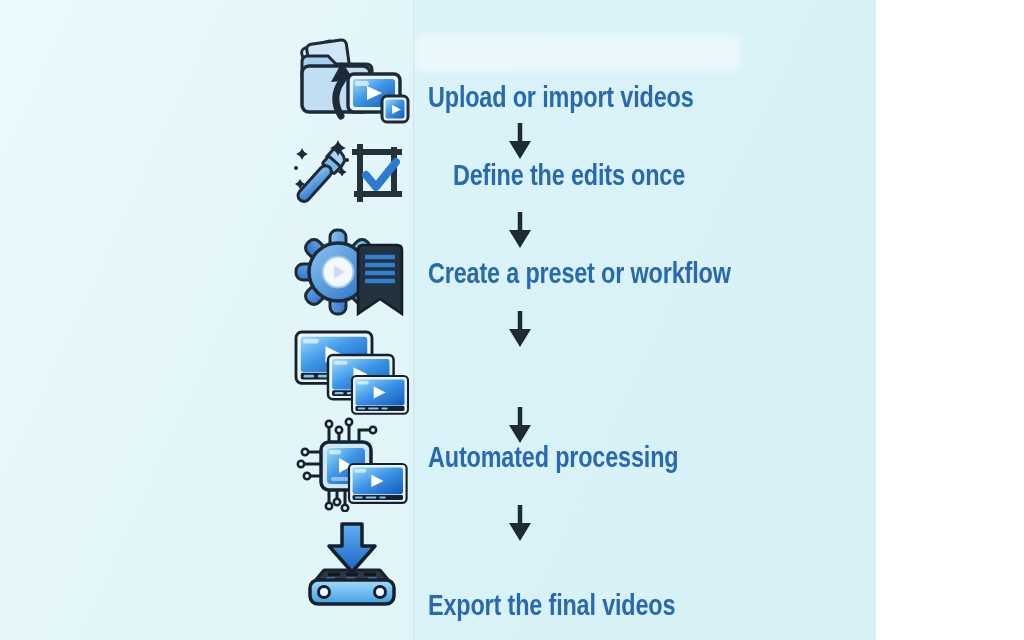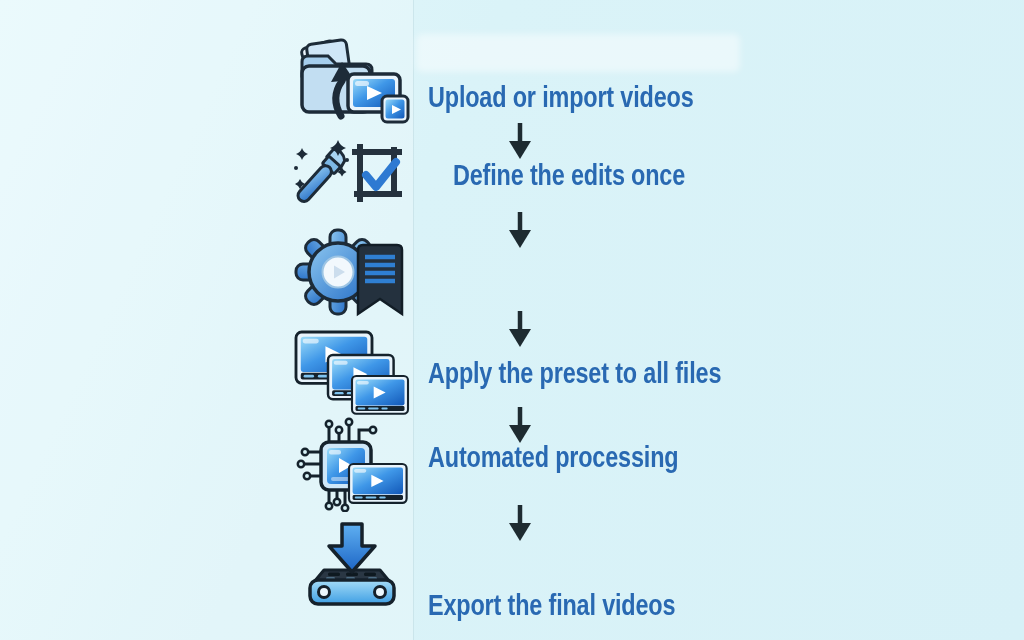--- a/index.html
+++ b/index.html
@@ -1,18 +1,18 @@
 <!DOCTYPE html>
 <html><head>
 <meta charset="utf-8">
 <style>
   html,body{margin:0;padding:0;}
   .canvas{
     position:relative;
-    width:1024px;height:640px;
+    width:876px;height:640px;
     overflow:hidden;
     background:linear-gradient(115deg,#e6f9fc 0%,#daf3f8 38%,#d7f1f7 100%);
     font-family:"Liberation Sans", sans-serif;
   }
   .col-overlay{
     position:absolute;left:0;top:0;width:413px;height:640px;
     background:rgba(255,255,255,.22);
     border-right:1px solid rgba(160,200,210,.35);
   }
   .band{
@@ -141,35 +141,35 @@
       <path d="M42 41.5 l11 6.5 -11 6.5 Z" fill="#ccdded"></path>
       <path d="M66 26 q0 -5 5 -5 h34 q5 0 5 5 v64 l-22 -15 -22 15 Z" fill="#24313e" stroke="#121d26" stroke-width="2.5"></path>
       <g stroke="#2f7fd2" stroke-width="4.5">
         <path d="M73 33 H103"></path>
           <path d="M73 41 H103"></path>
           <path d="M73 49 H103"></path>
           <path d="M73 57 H103"></path>
       </g>
     </svg>
   </div>
+  <div class="label" style="top:254px;"><span>Create a preset or workflow</span></div>
 
   <div class="arrow" style="top:310px;">
       <svg viewBox="0 0 30 38">
         <use href="#downArrow"></use>
       </svg>
     </div>
 
   <div class="icon" style="left:294px;top:330px;width:122px;height:86px;">
     <svg viewBox="0 0 122 86">
       <use href="#vcard" transform="translate(2 2) scale(.95)"></use>
       <use href="#vcard" transform="translate(34 25) scale(.82)"></use>
       <use href="#vcard" transform="translate(58 46) scale(.70)"></use>
     </svg>
   </div>
-  <div class="label" style="top:354px;"><span>Apply the preset to all files</span></div>
 
   <div class="arrow" style="top:406px;">
       <svg viewBox="0 0 30 38">
         <use href="#downArrow"></use>
       </svg>
     </div>
 
   <div class="icon" style="left:295px;top:416px;width:116px;height:96px;">
     <svg viewBox="0 0 116 96">
       <g stroke="#15222c" stroke-width="3" fill="none">

